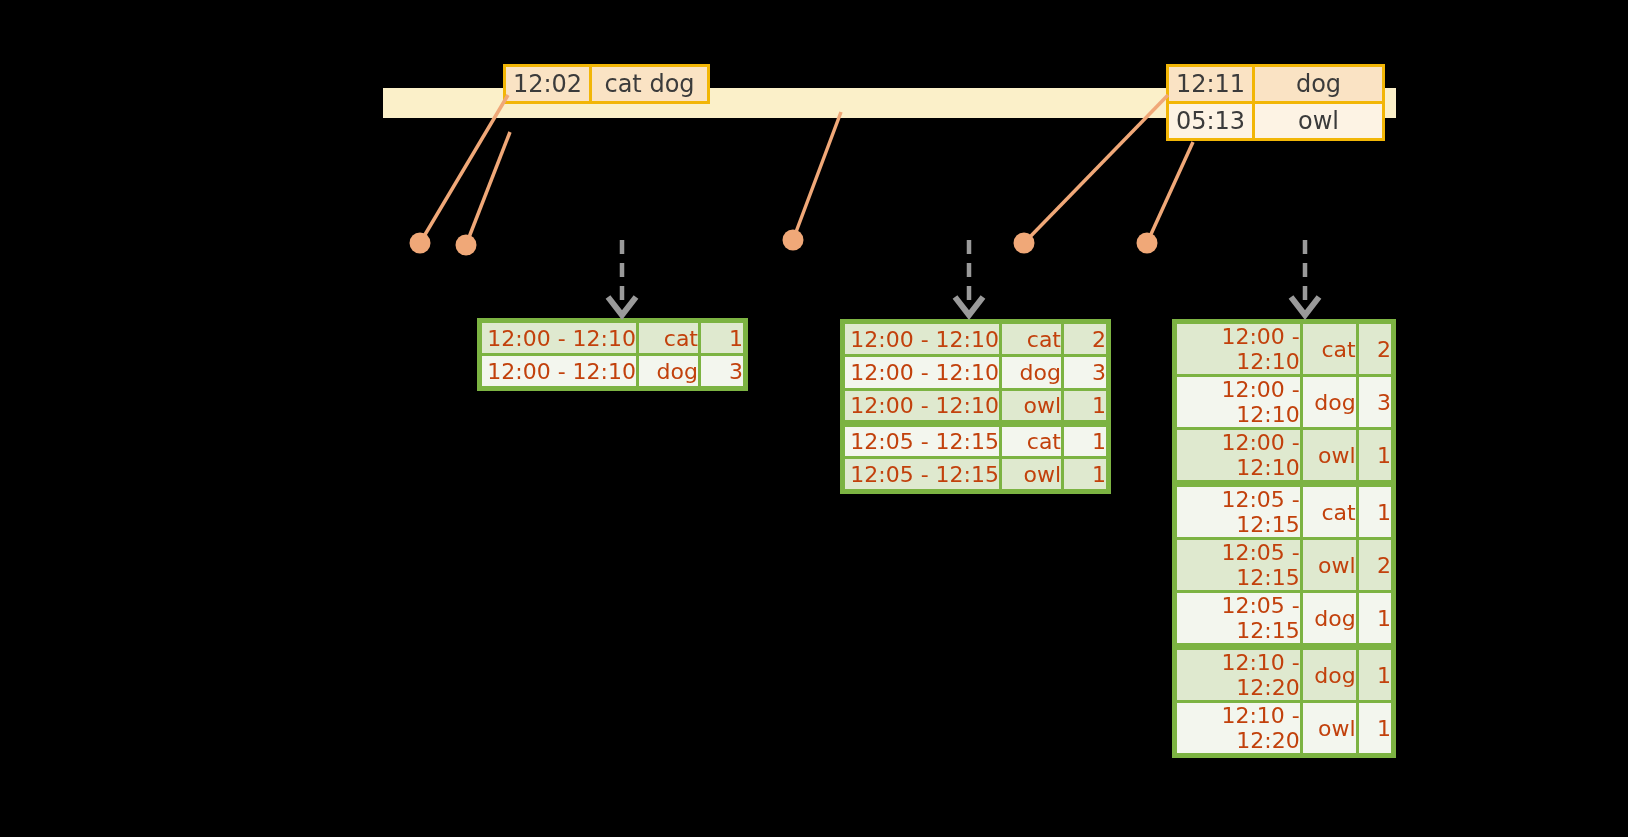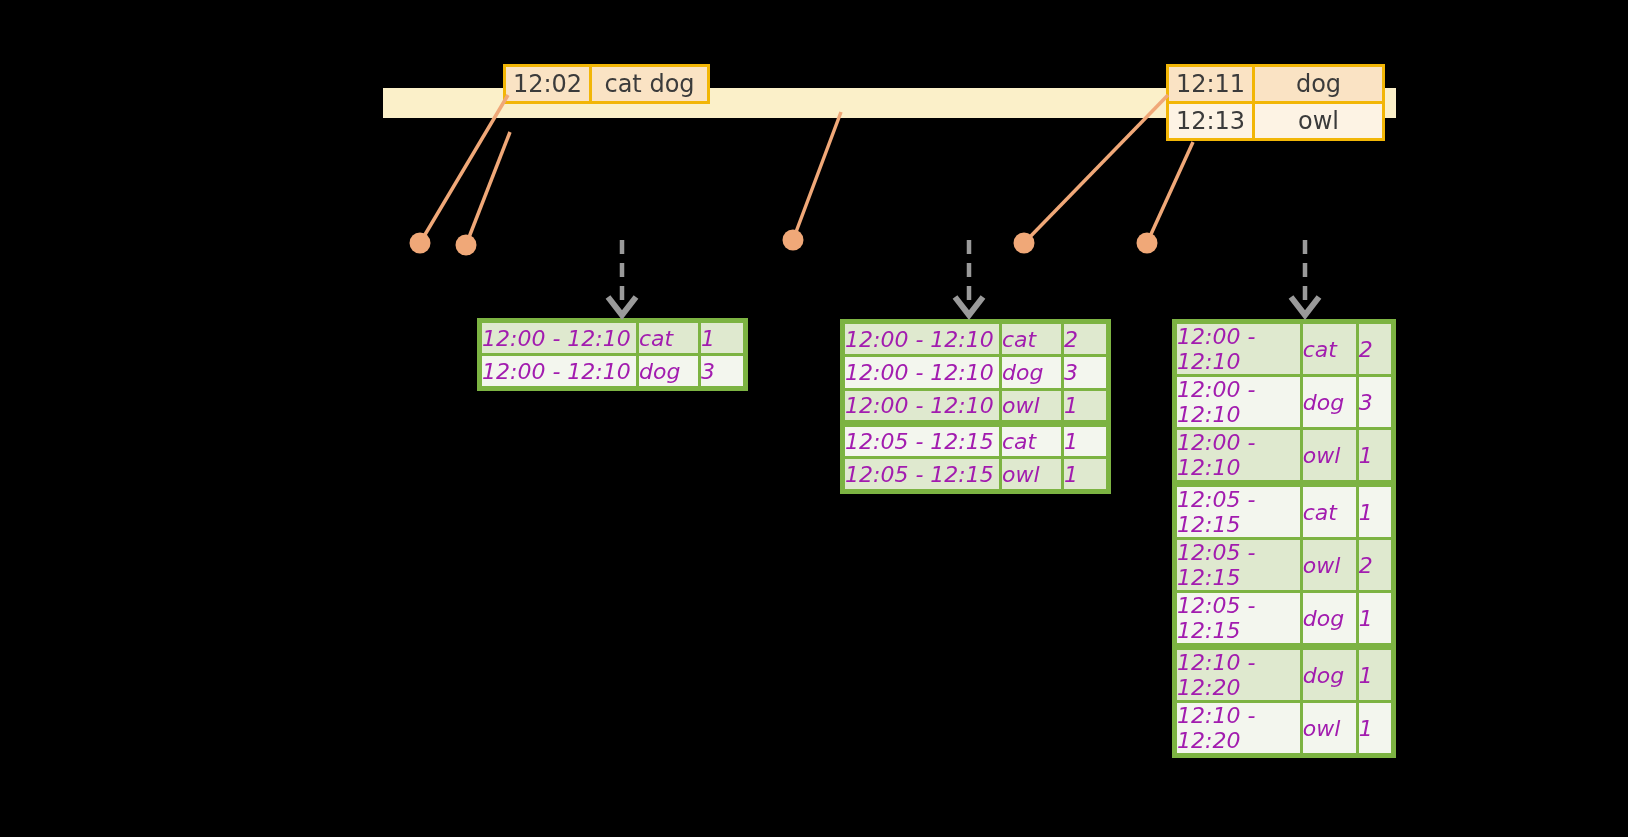--- a/index.html
+++ b/index.html
@@ -24,22 +24,22 @@
   .event-box td.w { width:118px; }
   .event-box.wide td.w { width:130px; }
   .event-box tr:nth-child(odd) td { background:#FAE3C4; }
   .event-box tr:nth-child(even) td { background:#FDF3E4; }
   .event-box.single td { background:#FCEFDC; }
 
   
   .result-table { position:absolute; }
   .result-table table { border-collapse:collapse; border:5px solid #7CB342; }
   .result-table td {
-    border:3px solid #7CB342; height:34px; text-align:left; vertical-align:middle;
-    font-size:22px; color:#a21caf;font-style:italic;
+    border:3px solid #7CB342; height:34px; text-align:right; vertical-align:middle;
+    font-size:22px; color:#c2410c;
   }
   .result-table td.win  { width:158px; }
   .result-table td.word { width:62px; }
   .result-table td.cnt  { width:46px; }
   .result-table tr:nth-child(odd)  td { background:#DFE9CF; }
   .result-table tr:nth-child(even) td { background:#F3F6EE; }
   
   #rt2 tr:nth-child(4) td { border-top-width:7px; }
   #rt3 tr:nth-child(4) td, #rt3 tr:nth-child(7) td { border-top-width:7px; }
 </style>
@@ -65,21 +65,21 @@
 
   <div class="event-box wide" style="left:1166px; top:64px;">
     <table>
       <tbody>
 
       <tr>
           <td class="t">12:11</td>
           <td class="w">dog</td>
         </tr>
           <tr>
-          <td class="t">12:13</td>
+          <td class="t">05:13</td>
           <td class="w">owl</td>
         </tr>
         </tbody>
     </table>
   </div>
 
   <div class="result-table" id="rt1" style="left:477px; top:318px;">
     <table>
       <tbody>
 

